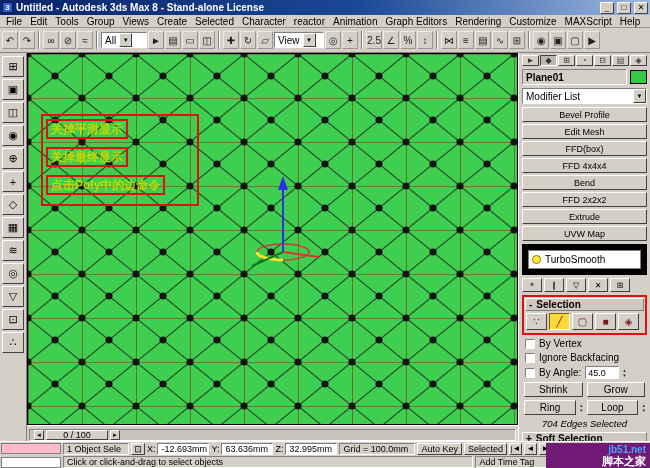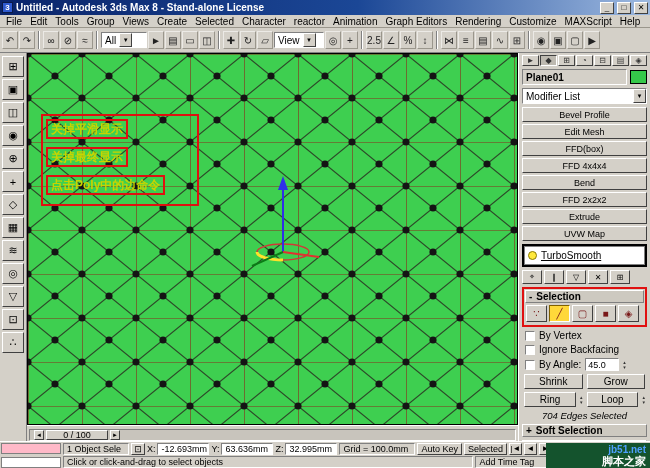--- a/index.html
+++ b/index.html
@@ -39,21 +39,21 @@
   
   .panel{width:132px;background:#d4d0c8;border-left:1px solid #fff;padding:2px 3px;display:flex;flex-direction:column;gap:3px;font-size:10px;overflow:hidden;}
   .panel-tabs{display:flex;gap:1px;height:15px;}
   .ptab{flex:1;font-size:8px;color:#333;}
   .ptab.active{background:#bdb9b0;border-color:#404040 #fff #fff #404040;}
   .name-row{display:flex;gap:3px;align-items:center;height:16px;}
   .name-field{flex:1;height:16px;background:#d4d0c8;border:1px solid;border-color:#808080 #fff #fff #808080;display:flex;align-items:center;padding-left:3px;font-weight:bold;}
   .color-swatch{width:17px;height:14px;background:#35c94a;border:1px solid #000;}
   .mod-grid{display:grid;grid-template-columns:1fr;gap:2px;}
   .mbtn{height:15px;font-size:9px;white-space:nowrap;overflow:hidden;}
-  .stack-wrap{border:2px solid #000000;text-decoration:underline;}
+  .stack-wrap{border:6px solid #000000;}
   .stack{background:#fff;border:1px solid #808080;}
   .stack-row{height:17px;display:flex;align-items:center;gap:4px;padding:0 3px;background:#fff;}
   .stack-row.sel{background:#f3d61c;}
   .bulb{width:9px;height:9px;border-radius:50%;background:#ffe93c;border:1px solid #8a7a00;}
   .pencil{width:0;height:0;border-left:9px solid #e8c400;border-top:5px solid transparent;border-bottom:5px solid transparent;margin-left:auto;}
   .stack-tools{display:flex;gap:2px;}
   .sbtn{width:20px;height:14px;font-size:8px;}
   .rollout-hdr{height:13px;background:#cdc9c0;border:1px solid;border-color:#fff #808080 #808080 #fff;display:flex;align-items:center;gap:4px;font-weight:bold;padding:0 3px;}
   .sel-annot{border:2px solid #e01010;padding:1px;}
   .selicons{display:flex;gap:2px;padding:2px 1px;}
@@ -71,21 +71,21 @@
   .statusbar{position:absolute;left:0;right:0;bottom:0;height:27px;background:#d4d0c8;border-top:1px solid #fff;font-size:9px;}
   .sb-row{display:flex;align-items:center;height:13px;gap:2px;padding:0 1px;}
   .sb-row.r2{height:14px;}
   .listener{width:60px;height:11px;border:1px solid #808080;}
   .listener.pink{background:#ffb9c8;}
   .listener.white{background:#fff;}
   .sb-sunk{background:#d4d0c8;border:1px solid;border-color:#808080 #fff #fff #808080;height:12px;display:flex;align-items:center;padding:0 3px;white-space:nowrap;overflow:hidden;}
   .coordf{background:#fff;width:52px;}
   .sb-btn{height:12px;font-size:9px;padding:0 3px;white-space:nowrap;}
   .navbtn{width:13px;height:12px;font-size:8px;}
-  .watermark{position:absolute;right:0;bottom:0;width:104px;height:25px;background:#14532d;display:flex;flex-direction:column;align-items:flex-end;justify-content:center;padding-right:4px;z-index:5;}
+  .watermark{position:absolute;right:0;bottom:0;width:104px;height:25px;background:#701a75;display:flex;flex-direction:column;align-items:flex-end;justify-content:center;padding-right:4px;z-index:5;}
   .wm-site{color:#4da0ff;font-size:10px;font-weight:bold;line-height:11px;}
   .wm-name{color:#ffffff;font-size:11px;font-weight:bold;line-height:12px;}
 </style>
 </head>
 <body>
 
 <div class="titlebar">
   <span class="app-icon center">3</span>
   <span class="title">Untitled - Autodesk 3ds Max 8 - Stand-alone License</span>
   <span class="winbtn raised center">_</span>

